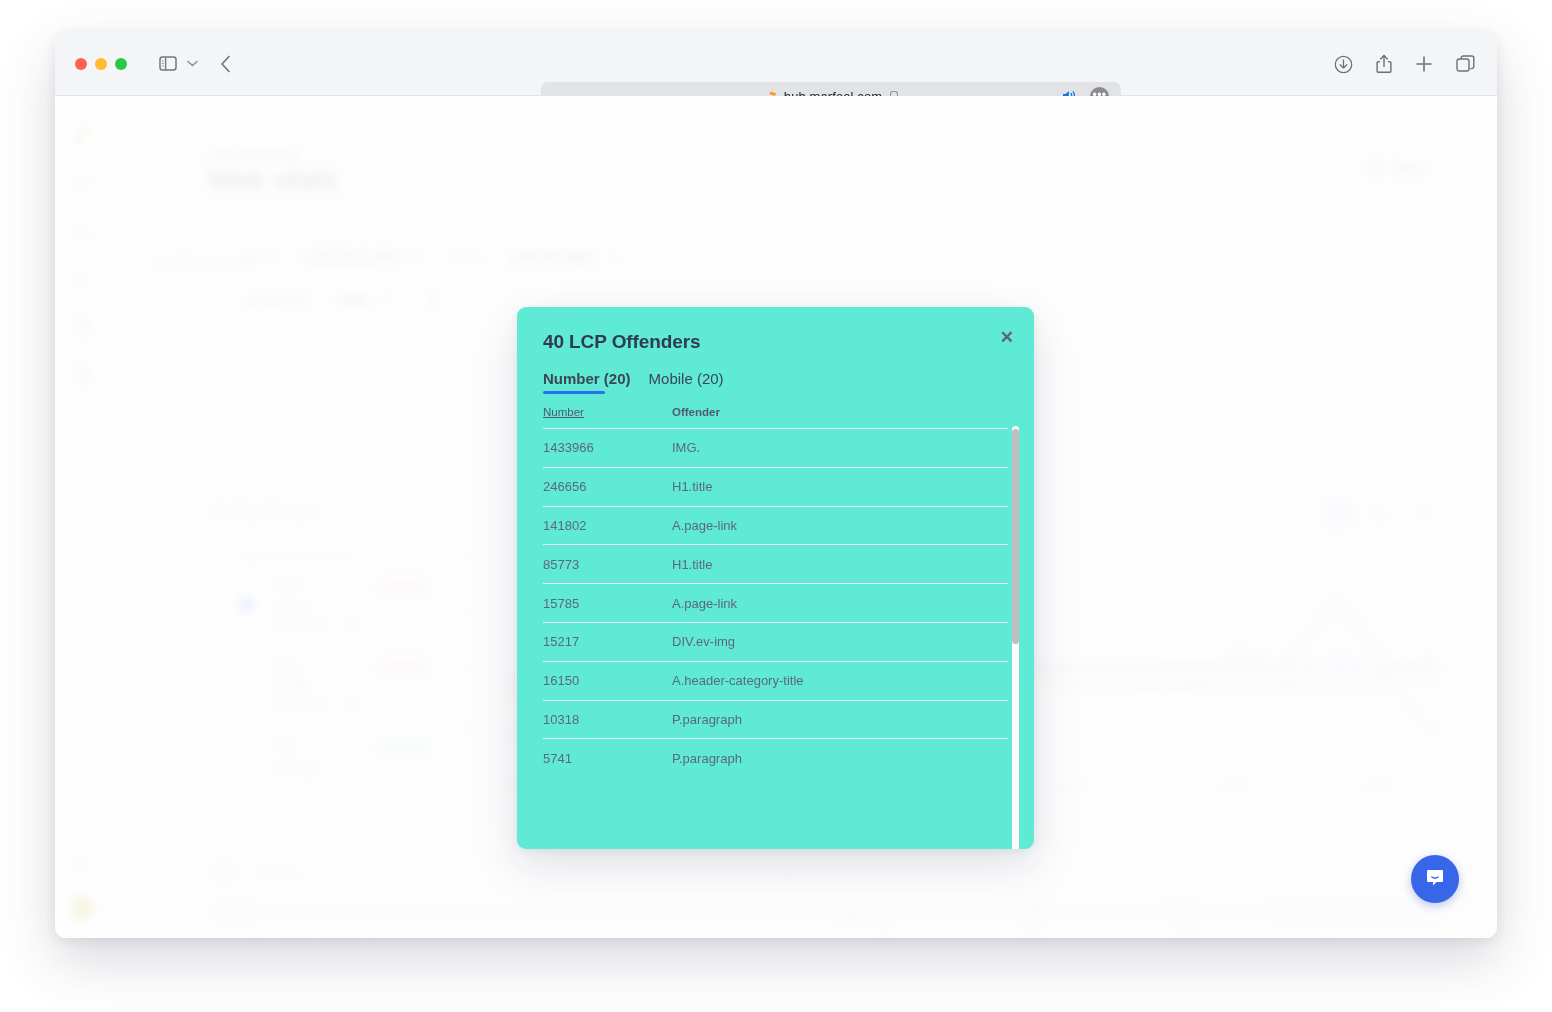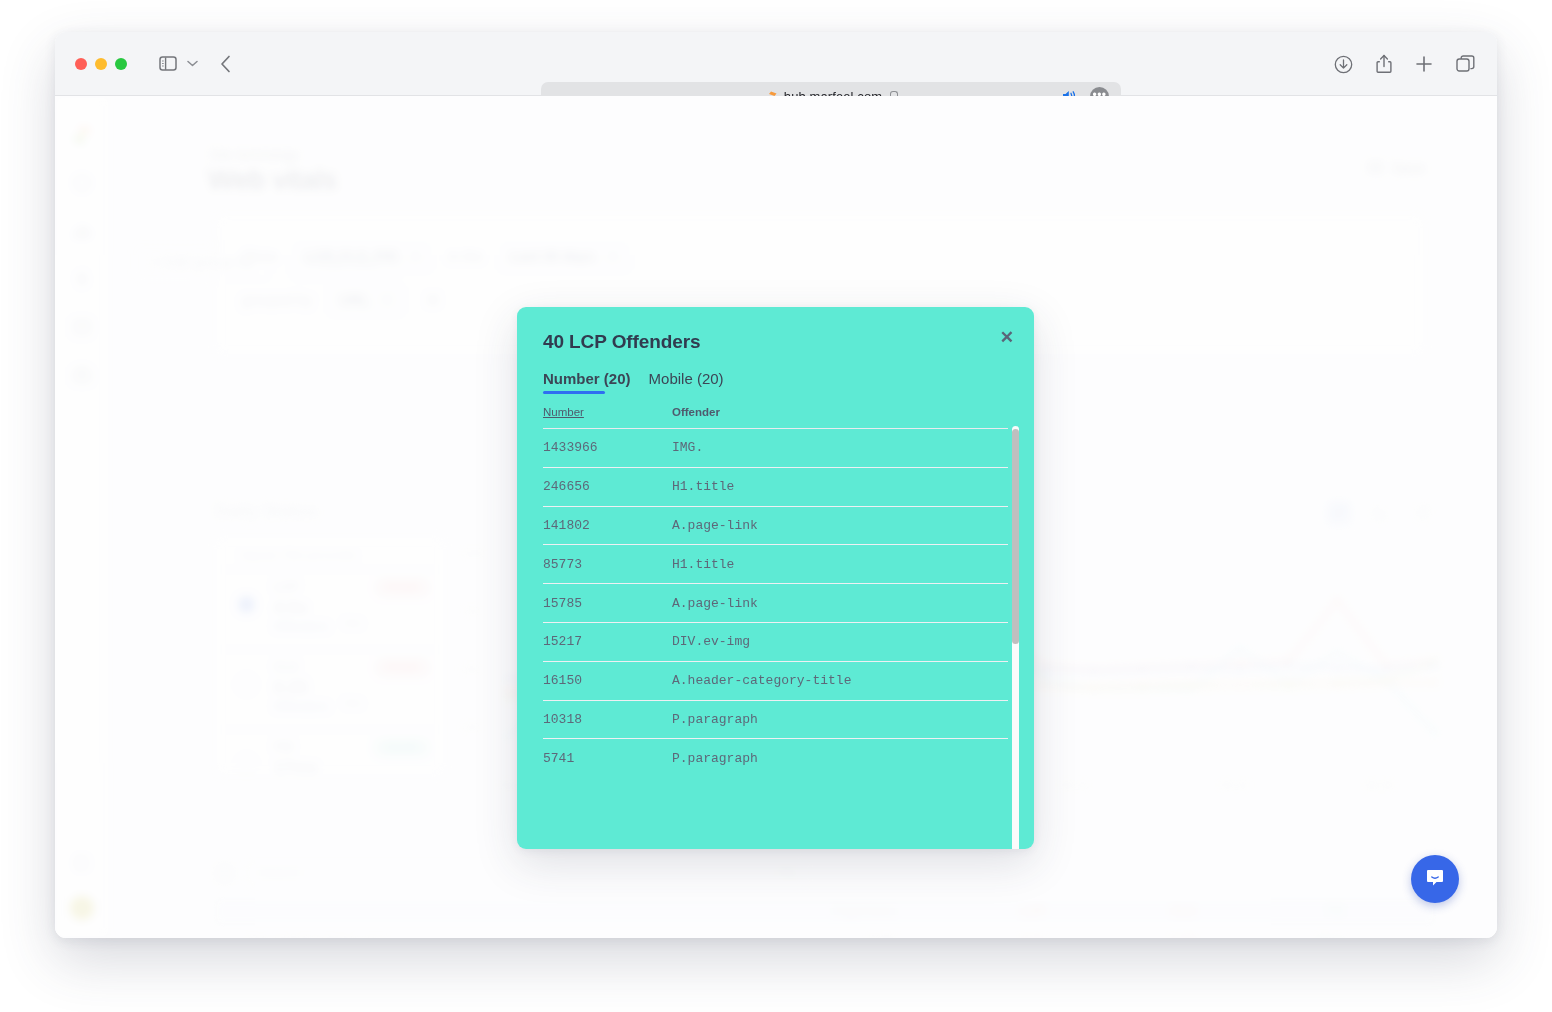--- a/index.html
+++ b/index.html
@@ -300,21 +300,20 @@
     position: absolute; left: 26px; top: 99px; right: 26px;
     display: flex; font-size: 11.5px; color: #4f5a6d;
   }
   .mh-num { width: 129px; text-decoration: underline; }
   .mh-off { flex: 1; font-weight: bold; }
   #modal-scroll {
     position: absolute;
     left: 26px; top: 121px;
     width: 465px; height: 400px;
     overflow: hidden;
-    font-family: Liberation Mono, monospace;
   }
   .modal-row {
     display: flex; align-items: center;
     height: 38.8px;
     border-top: 1px solid #eef0f3;
     font-size: 13px; color: #5d6879;
   }
   .modal-row:first-child { border-top: 1px solid #e9ebef; }
   .mr-num { width: 129px; }
   .mr-off { flex: 1; }

